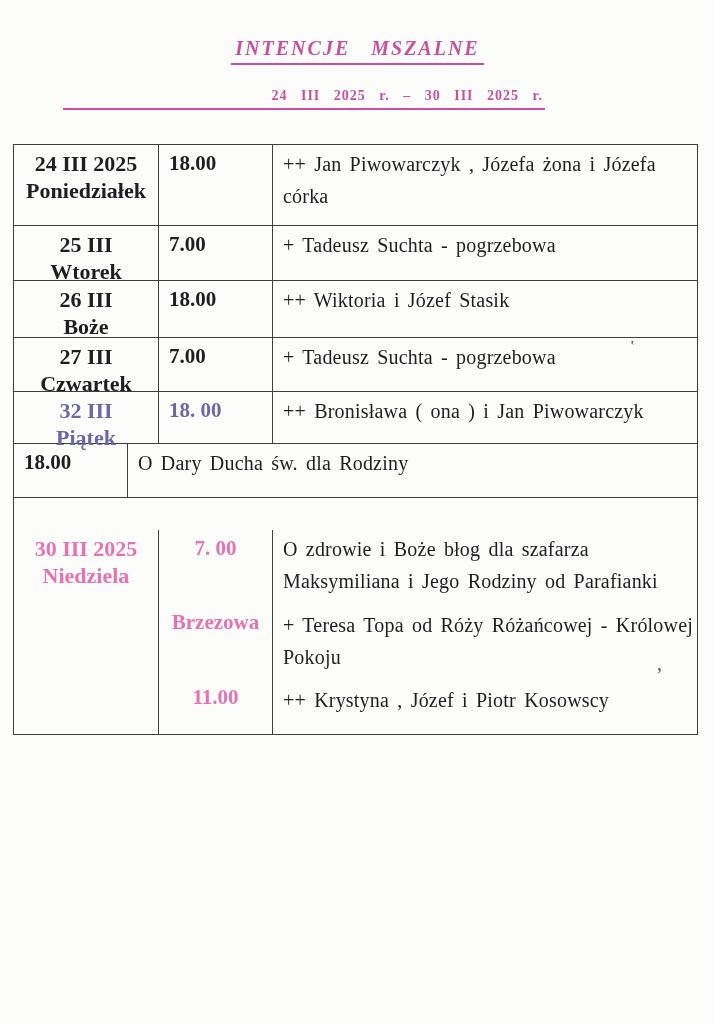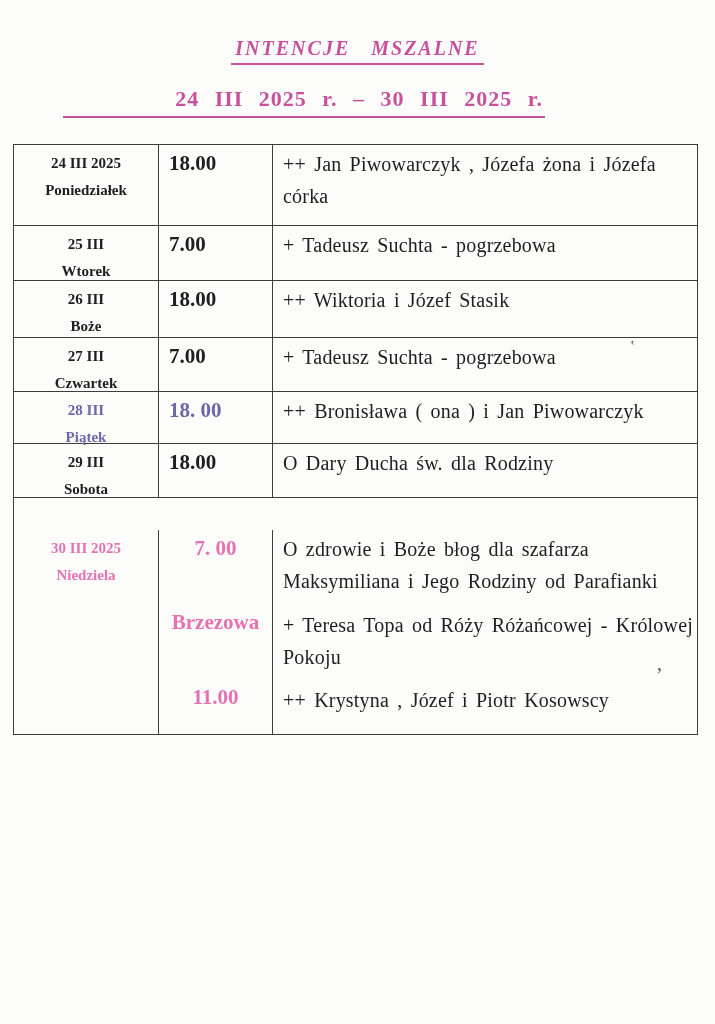--- a/index.html
+++ b/index.html
@@ -32,40 +32,40 @@
     padding:0 4px 3px 4px;
     font-style:italic;
   }
   .doc-range{
     position:absolute;top:86px;left:63px;width:482px;
     text-align:right;
     border-bottom:2.5px solid var(--pink-title);
     padding-bottom:4px;
   }
   .doc-range span{
-    font-size:22px;font-weight:bold;
+    font-size:14px;font-weight:bold;
     letter-spacing:1px;word-spacing:9px;
     color:var(--pink-title);
     padding-right:2px;
   }
 
   
   .mass-table{
     position:absolute;left:13px;top:144px;width:685px;
     border:1.5px solid var(--line);
     box-sizing:border-box;
   }
   .trow{display:flex;border-bottom:1.5px solid var(--line);}
   .trow:last-child{border-bottom:none;margin-top:32px;}
   .cell{box-sizing:border-box;}
   .c1{
     width:145px;flex:0 0 145px;
     border-right:1.5px solid var(--line);
     text-align:center;font-weight:bold;
-    font-size:15px;line-height:27px;
+    font-size:22px;line-height:27px;
     padding-top:5px;
   }
   .c2{
     width:114px;flex:0 0 114px;
     border-right:1.5px solid var(--line);
     font-weight:bold;font-size:21px;line-height:27px;
     padding:5px 0 0 10px;
   }
   .c3{
     flex:1;
@@ -132,32 +132,28 @@
       <div class="cell c1">
         <div>27 III</div>
         <div>Czwartek</div>
       </div>
       <div class="cell c2">7.00</div>
       <div class="cell c3">+ Tadeusz Suchta - pogrzebowa</div>
     </div>
 
     <div class="trow" style="height:51px">
       <div class="cell c1 violet">
-        <div>28 III</div>
+        <div>32 III</div>
         <div>Piątek</div>
       </div>
       <div class="cell c2 violet">18. 00</div>
       <div class="cell c3">++ Bronisława ( ona ) i Jan Piwowarczyk</div>
     </div>
 
     <div class="trow" style="height:53px">
-      <div class="cell c1">
-        <div>29 III</div>
-        <div>Sobota</div>
-      </div>
       <div class="cell c2">18.00</div>
       <div class="cell c3">O Dary Ducha św. dla Rodziny</div>
     </div>
 
     <div class="trow" style="height:204px">
       <div class="cell c1 pink">
         <div>30 III 2025</div>
         <div>Niedziela</div>
       </div>
       <div class="cell c2 sunday pink">

